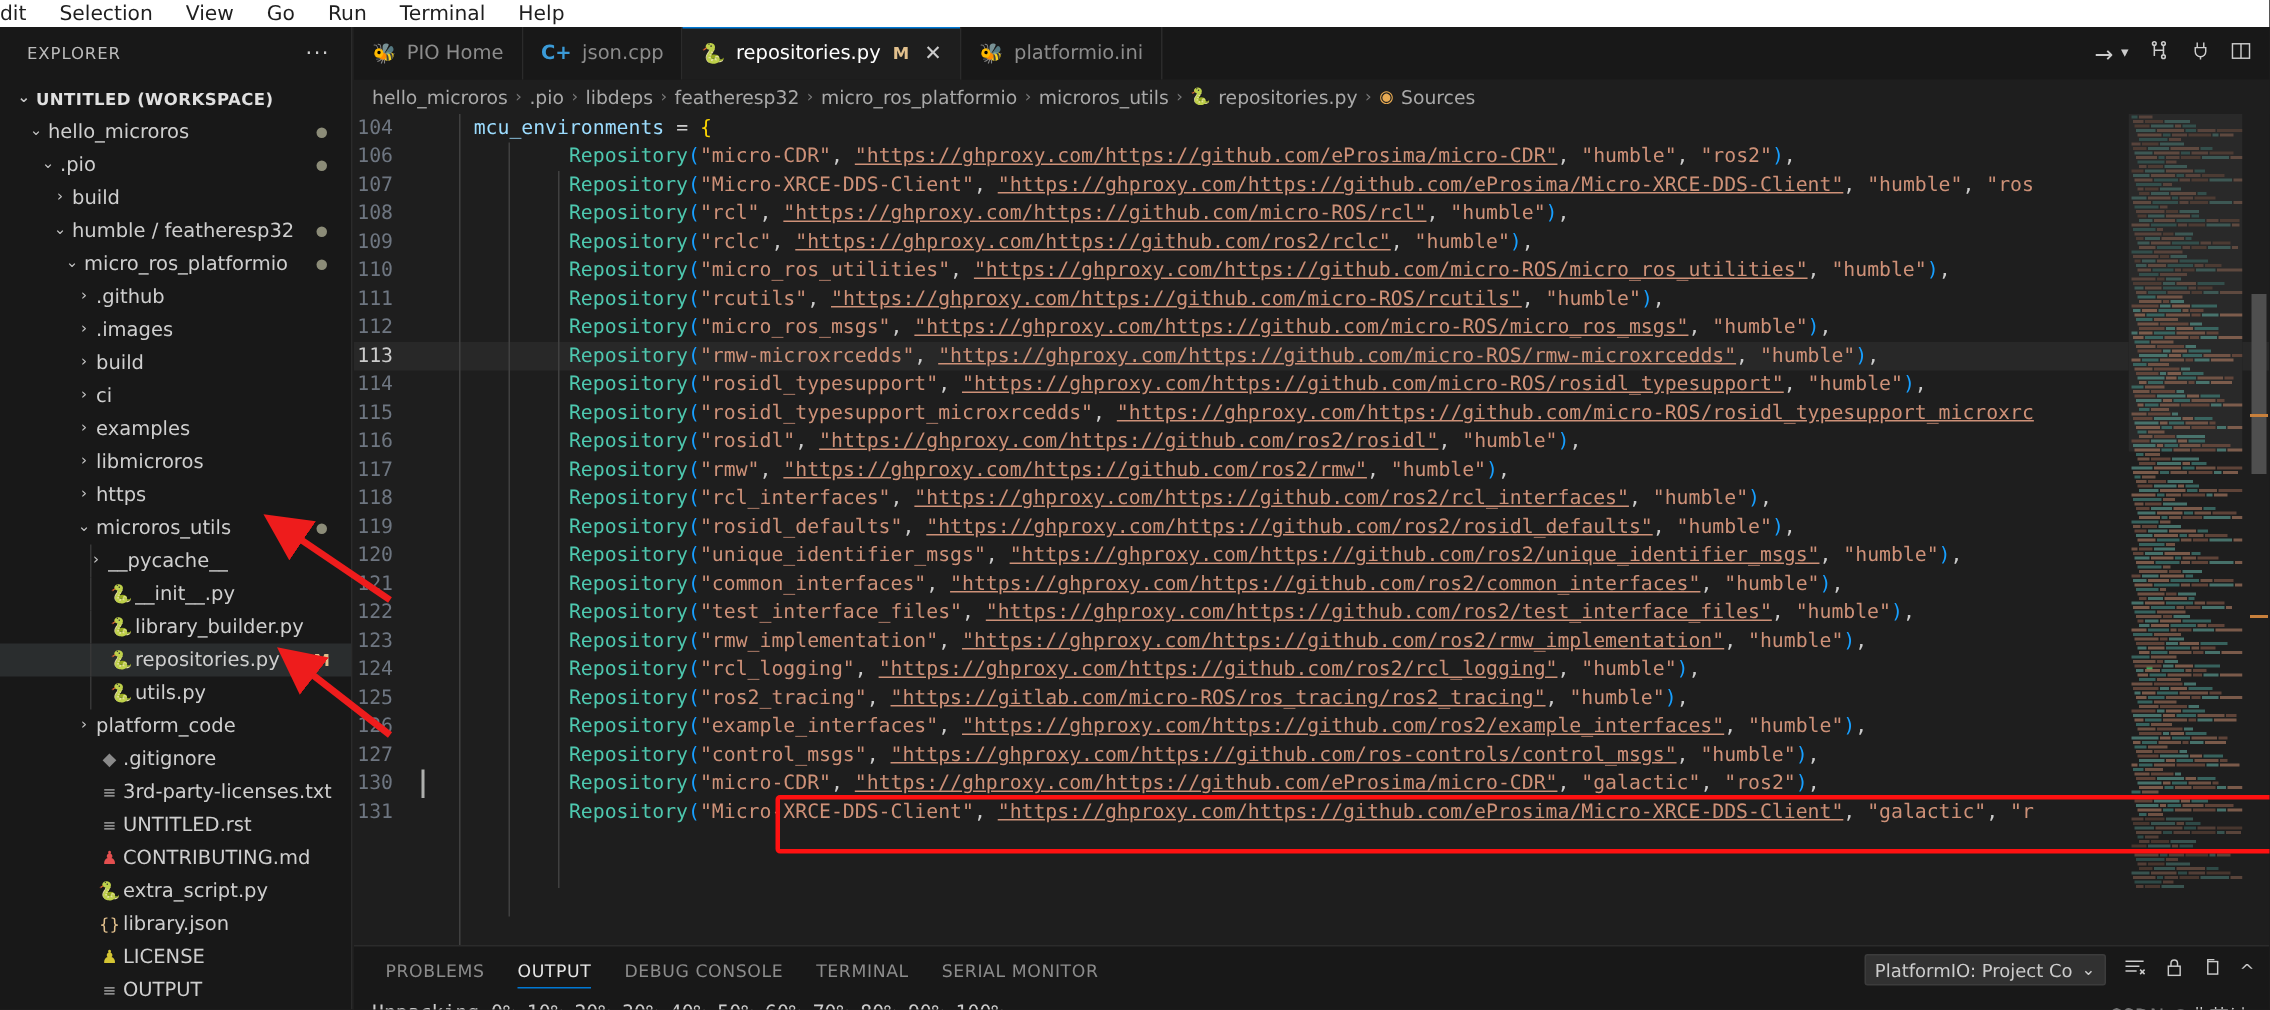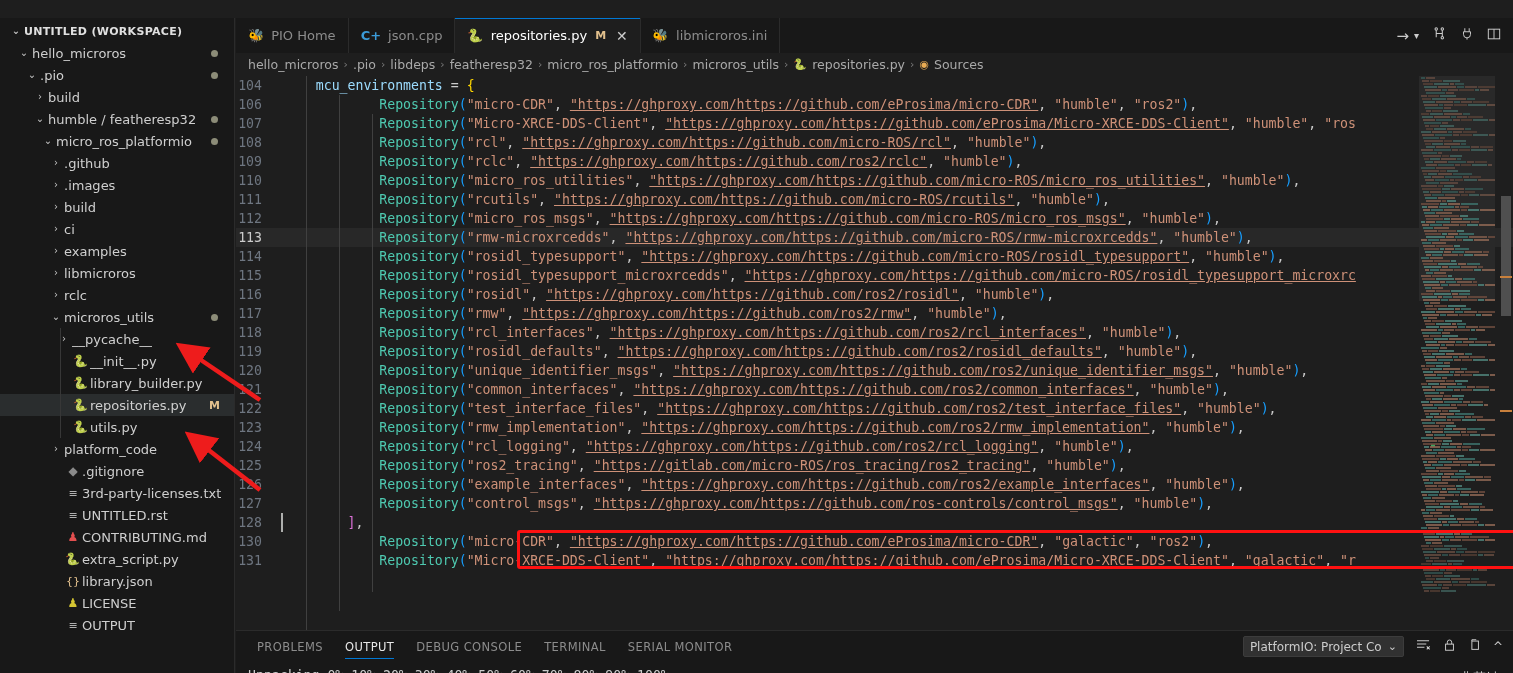--- a/index.html
+++ b/index.html
@@ -195,24 +195,37 @@
   .watermark {
     position: absolute; right: 14px; bottom: 4px; font-size: 13px; color: #d0d0d0;
     font-family: "DejaVu Sans", sans-serif;
   }
 </style>
 </head>
 <body>
 
 <div class="app">
 
+  <div class="menubar" id="menubar">
+      <div class="mi first">dit</div>
+      <div class="mi">Selection</div>
+      <div class="mi">View</div>
+      <div class="mi">Go</div>
+      <div class="mi">Run</div>
+      <div class="mi">Terminal</div>
+      <div class="mi">Help</div>
+    </div>
 
   <div class="body">
 
     <div class="sidebar">
+      <div class="sb-head">
+        <span class="sb-title">EXPLORER</span>
+        <span class="sb-dots">···</span>
+      </div>
       <div class="tree" id="tree">
           <div class="row ws" style="padding-left: 8px;">
             <span class="chev" style="line-height: 18px;">⌄</span>
             <span class="lbl">UNTITLED (WORKSPACE)</span>
           </div>
           <div class="row" style="padding-left: 16px;">
             <span class="chev" style="line-height: 18px;">⌄</span>
             <span class="lbl">hello_microros</span>
             <span class="dot"></span>
           </div>
@@ -254,21 +267,21 @@
           <div class="row" style="padding-left: 48px;">
             <span class="chev">›</span>
             <span class="lbl">examples</span>
           </div>
           <div class="row" style="padding-left: 48px;">
             <span class="chev">›</span>
             <span class="lbl">libmicroros</span>
           </div>
           <div class="row" style="padding-left: 48px;">
             <span class="chev">›</span>
-            <span class="lbl">rclc</span>
+            <span class="lbl">https</span>
           </div>
           <div class="row" style="padding-left: 48px;">
             <span class="chev" style="line-height: 18px;">⌄</span>
             <span class="lbl">microros_utils</span>
             <span class="dot"></span>
           </div>
           <div class="row" style="padding-left: 56px;">
             <div class="guide" style="left: 60px;"></div>
             <span class="chev">›</span>
             <span class="lbl">__pycache__</span>
@@ -357,21 +370,21 @@
             <span>json.cpp</span>
           </div>
           <div class="tab active">
             <span class="ti"><span style="color:#3572A5">🐍</span></span>
             <span>repositories.py</span>
             <span class="mdot">M</span>
             <span class="xclose">✕</span>
           </div>
           <div class="tab">
             <span class="ti"><span style="color:#f4792b">🐝</span></span>
-            <span>libmicroros.ini</span>
+            <span>platformio.ini</span>
           </div>
           <div class="tabbar-right">
           <span style="font-size:15px;">→</span>
           <span style="font-size:10px;margin-left:-8px;">▾</span>
           <span>
             <svg width="15" height="15" viewBox="0 0 16 16" fill="none" stroke="#cccccc" stroke-width="1.1">
               <circle cx="4.5" cy="3.2" r="1.3"></circle>
                 <circle cx="11" cy="3.2" r="1.3"></circle>
                 <circle cx="11" cy="12.6" r="1.3"></circle>
               <path d="M4.5 4.6 V12 M11 4.6 V11.2 M4.5 8 H11"></path>
@@ -430,21 +443,20 @@
             <div class="cline"><span class="lnum">118</span><span class="ctext"><span class="tok-pun">            </span><span class="tok-fn">Repository</span><span class="tok-br-b">(</span><span class="tok-str">"rcl_interfaces"</span><span class="tok-pun">, </span><span class="tok-link">"https://ghproxy.com/https://github.com/ros2/rcl_interfaces"</span><span class="tok-pun">, </span><span class="tok-str">"humble"</span><span class="tok-br-b">)</span><span class="tok-pun">,</span></span></div>
             <div class="cline"><span class="lnum">119</span><span class="ctext"><span class="tok-pun">            </span><span class="tok-fn">Repository</span><span class="tok-br-b">(</span><span class="tok-str">"rosidl_defaults"</span><span class="tok-pun">, </span><span class="tok-link">"https://ghproxy.com/https://github.com/ros2/rosidl_defaults"</span><span class="tok-pun">, </span><span class="tok-str">"humble"</span><span class="tok-br-b">)</span><span class="tok-pun">,</span></span></div>
             <div class="cline"><span class="lnum">120</span><span class="ctext"><span class="tok-pun">            </span><span class="tok-fn">Repository</span><span class="tok-br-b">(</span><span class="tok-str">"unique_identifier_msgs"</span><span class="tok-pun">, </span><span class="tok-link">"https://ghproxy.com/https://github.com/ros2/unique_identifier_msgs"</span><span class="tok-pun">, </span><span class="tok-str">"humble"</span><span class="tok-br-b">)</span><span class="tok-pun">,</span></span></div>
             <div class="cline"><span class="lnum">121</span><span class="ctext"><span class="tok-pun">            </span><span class="tok-fn">Repository</span><span class="tok-br-b">(</span><span class="tok-str">"common_interfaces"</span><span class="tok-pun">, </span><span class="tok-link">"https://ghproxy.com/https://github.com/ros2/common_interfaces"</span><span class="tok-pun">, </span><span class="tok-str">"humble"</span><span class="tok-br-b">)</span><span class="tok-pun">,</span></span></div>
             <div class="cline"><span class="lnum">122</span><span class="ctext"><span class="tok-pun">            </span><span class="tok-fn">Repository</span><span class="tok-br-b">(</span><span class="tok-str">"test_interface_files"</span><span class="tok-pun">, </span><span class="tok-link">"https://ghproxy.com/https://github.com/ros2/test_interface_files"</span><span class="tok-pun">, </span><span class="tok-str">"humble"</span><span class="tok-br-b">)</span><span class="tok-pun">,</span></span></div>
             <div class="cline"><span class="lnum">123</span><span class="ctext"><span class="tok-pun">            </span><span class="tok-fn">Repository</span><span class="tok-br-b">(</span><span class="tok-str">"rmw_implementation"</span><span class="tok-pun">, </span><span class="tok-link">"https://ghproxy.com/https://github.com/ros2/rmw_implementation"</span><span class="tok-pun">, </span><span class="tok-str">"humble"</span><span class="tok-br-b">)</span><span class="tok-pun">,</span></span></div>
             <div class="cline"><span class="lnum">124</span><span class="ctext"><span class="tok-pun">            </span><span class="tok-fn">Repository</span><span class="tok-br-b">(</span><span class="tok-str">"rcl_logging"</span><span class="tok-pun">, </span><span class="tok-link">"https://ghproxy.com/https://github.com/ros2/rcl_logging"</span><span class="tok-pun">, </span><span class="tok-str">"humble"</span><span class="tok-br-b">)</span><span class="tok-pun">,</span></span></div>
             <div class="cline"><span class="lnum">125</span><span class="ctext"><span class="tok-pun">            </span><span class="tok-fn">Repository</span><span class="tok-br-b">(</span><span class="tok-str">"ros2_tracing"</span><span class="tok-pun">, </span><span class="tok-link">"https://gitlab.com/micro-ROS/ros_tracing/ros2_tracing"</span><span class="tok-pun">, </span><span class="tok-str">"humble"</span><span class="tok-br-b">)</span><span class="tok-pun">,</span></span></div>
             <div class="cline"><span class="lnum">126</span><span class="ctext"><span class="tok-pun">            </span><span class="tok-fn">Repository</span><span class="tok-br-b">(</span><span class="tok-str">"example_interfaces"</span><span class="tok-pun">, </span><span class="tok-link">"https://ghproxy.com/https://github.com/ros2/example_interfaces"</span><span class="tok-pun">, </span><span class="tok-str">"humble"</span><span class="tok-br-b">)</span><span class="tok-pun">,</span></span></div>
             <div class="cline"><span class="lnum">127</span><span class="ctext"><span class="tok-pun">            </span><span class="tok-fn">Repository</span><span class="tok-br-b">(</span><span class="tok-str">"control_msgs"</span><span class="tok-pun">, </span><span class="tok-link">"https://ghproxy.com/https://github.com/ros-controls/control_msgs"</span><span class="tok-pun">, </span><span class="tok-str">"humble"</span><span class="tok-br-b">)</span><span class="tok-pun">,</span></span></div>
-            <div class="cline"><span class="lnum">128</span><span class="ctext"><span class="tok-pun">        </span><span class="tok-br-p">]</span><span class="tok-pun">,</span></span></div>
             <div class="cline"><span class="lnum">130</span><span class="ctext"><span class="tok-pun">            </span><span class="tok-fn">Repository</span><span class="tok-br-b">(</span><span class="tok-str">"micro-CDR"</span><span class="tok-pun">, </span><span class="tok-link">"https://ghproxy.com/https://github.com/eProsima/micro-CDR"</span><span class="tok-pun">, </span><span class="tok-str">"galactic"</span><span class="tok-pun">, </span><span class="tok-str">"ros2"</span><span class="tok-br-b">)</span><span class="tok-pun">,</span></span></div>
             <div class="cline"><span class="lnum">131</span><span class="ctext"><span class="tok-pun">            </span><span class="tok-fn">Repository</span><span class="tok-br-b">(</span><span class="tok-str">"Micro-XRCE-DDS-Client"</span><span class="tok-pun">, </span><span class="tok-link">"https://ghproxy.com/https://github.com/eProsima/Micro-XRCE-DDS-Client"</span><span class="tok-pun">, </span><span class="tok-str">"galactic"</span><span class="tok-pun">, </span><span class="tok-str">"r</span></span></div>
           </div>
         <div class="iguide" style="left:70px;  top:0; height:554px;"></div>
         <div class="iguide" style="left:103px; top:19px; height:516px;"></div>
         <div class="iguide" style="left:136px; top:38px; height:478px;"></div>
         <div class="cursor-bar" style="left:45px; top:437px; height:19px;"></div>
       </div>
 
       <div class="minimap" id="minimap">

